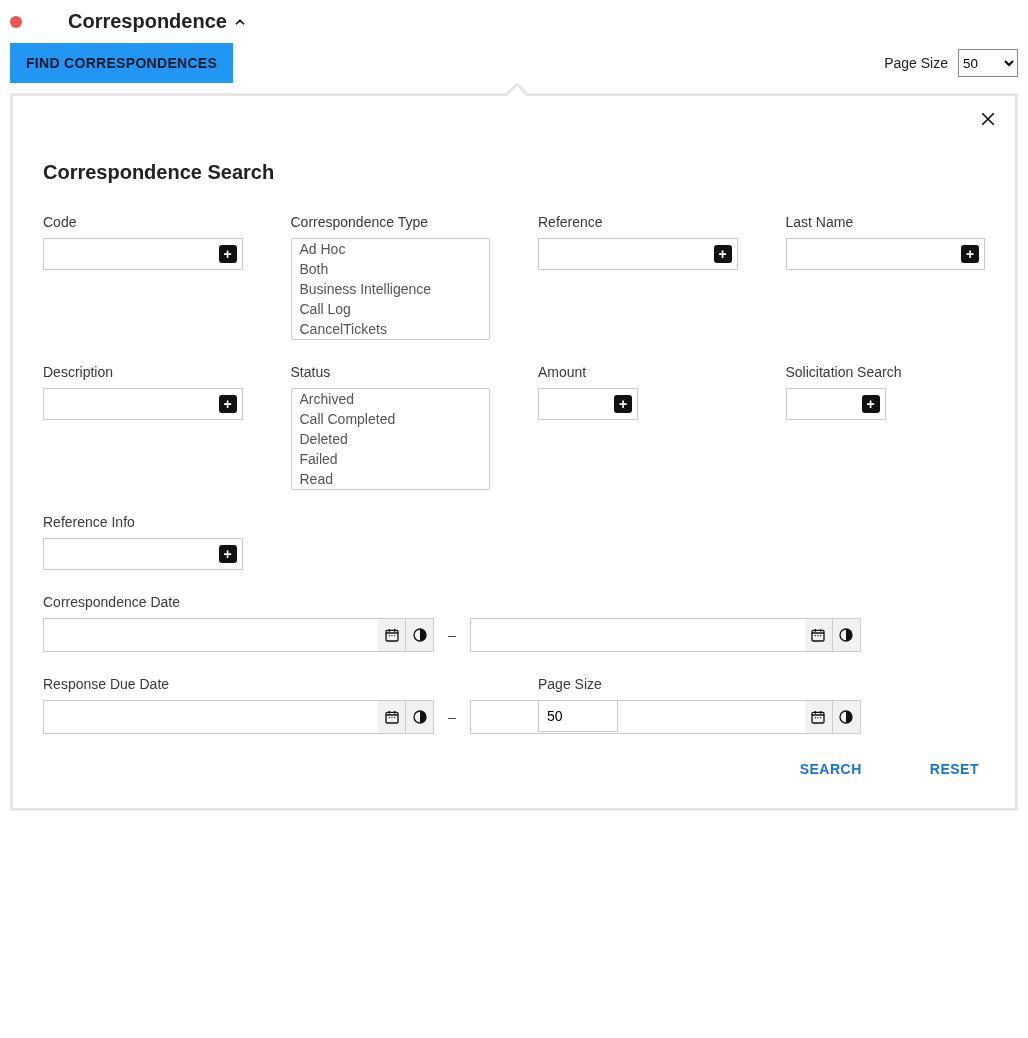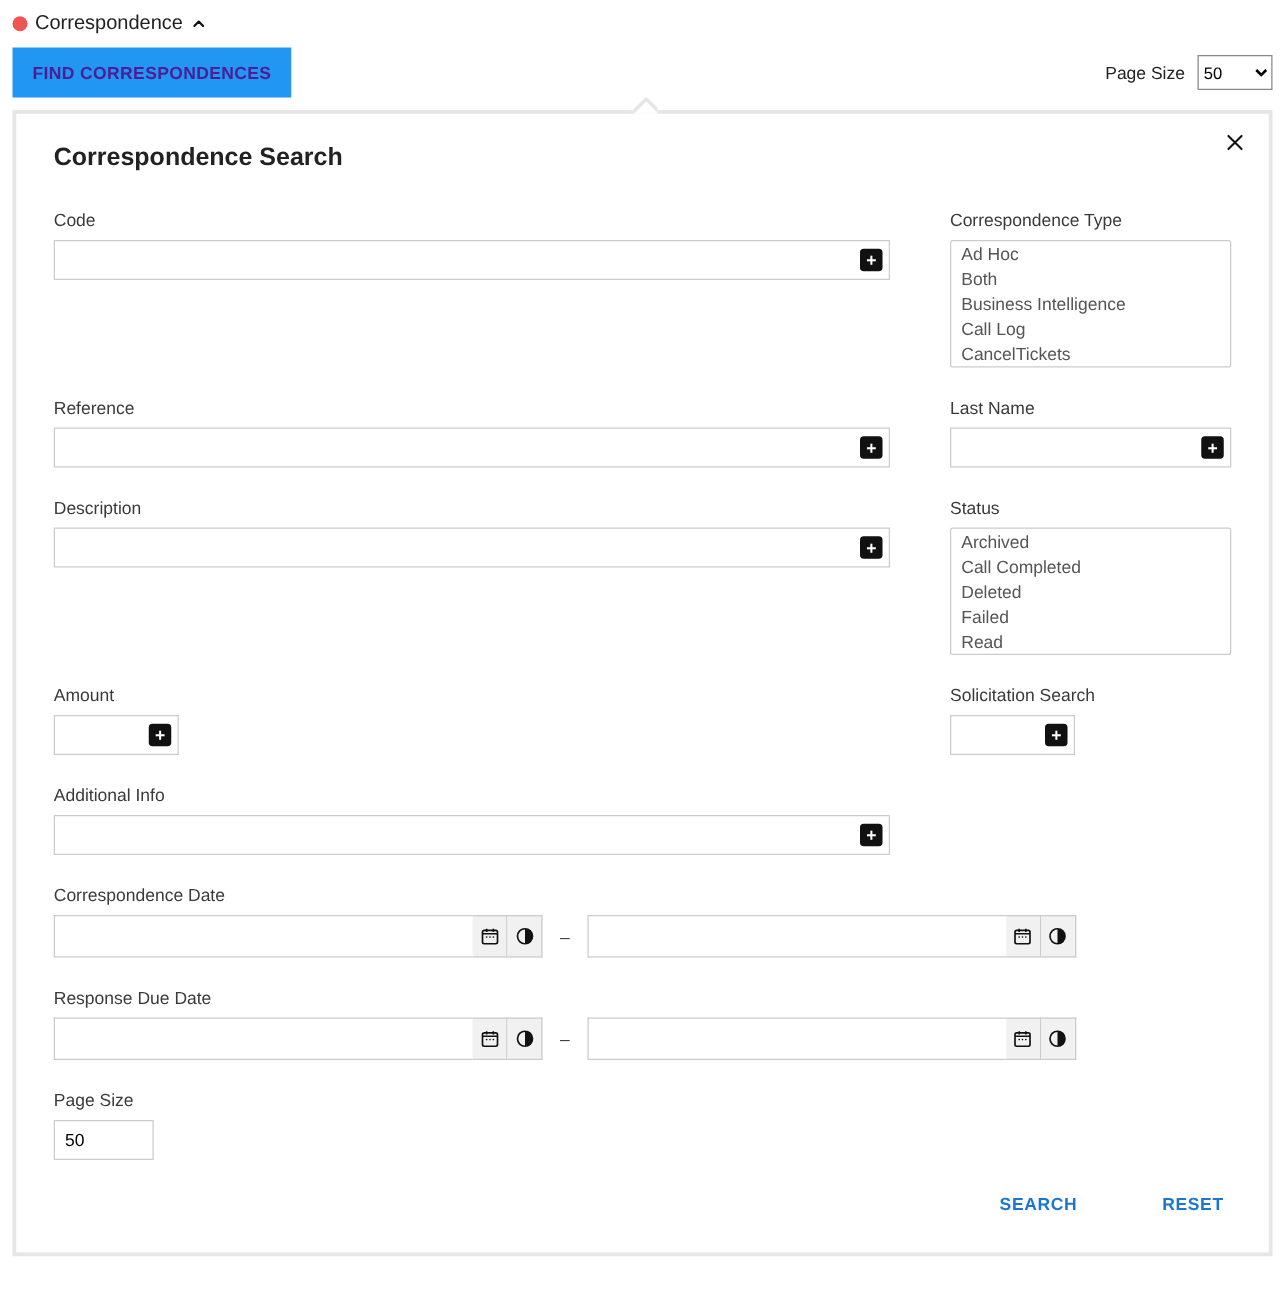--- a/index.html
+++ b/index.html
@@ -15,36 +15,37 @@
     display: flex;
     align-items: center;
     gap: 6px;
     margin-bottom: 10px;
   }
   .dot {
     width: 12px; height: 12px; border-radius: 50%;
     background: #e55;
   }
   .section-title {
-    font-size: 16px;
-    font-weight: 400;
+    font-size: 20px;
+    font-weight: 700;
+    margin-left: 40px;
   }
   .chev {
     font-size: 14px;
     font-weight: 700;
   }
   .toolbar-row {
     display: flex;
     justify-content: space-between;
     align-items: center;
     margin-bottom: 10px;
   }
   .btn-primary {
     background: #2196f3;
-    color: #4c1d95;
+    color: #0f172a;
     border: none;
     padding: 12px 16px;
     font-size: 14px;
     font-weight: 700;
     letter-spacing: .3px;
     cursor: pointer;
   }
   .page-size-group {
     display: flex;
     align-items: center;
@@ -81,24 +82,25 @@
     top: 14px; right: 18px;
     font-size: 22px;
     line-height: 1;
     cursor: pointer;
     user-select: none;
   }
   .panel-title {
     font-size: 20px;
     font-weight: 700;
     margin-bottom: 30px;
+    margin-top: 41px;
   }
   .form-grid {
     display: grid;
-    grid-template-columns: 1fr;
+    grid-template-columns: 1fr 1fr 1fr 1fr;
     column-gap: 48px;
     row-gap: 24px;
   }
   .field-label {
     font-size: 14px;
     color: #3a3a3a;
     margin-bottom: 8px;
     display: block;
   }
   .text-input {
@@ -280,21 +282,21 @@
     </div>
     <div>
       <label class="field-label">Solicitation Search</label>
       <div class="input-wrap" style="width:100px">
         <input class="text-input small" value="" style="">
         <span class="plus-btn">+</span>
       </div>
     </div>
 
     <div>
-      <label class="field-label">Additional Info</label>
+      <label class="field-label">Reference Info</label>
       <div class="input-wrap">
         <input class="text-input" value="" style="">
         <span class="plus-btn">+</span>
       </div>
     </div>
     <div></div>
 
     <div class="span2">
       <label class="field-label">Correspondence Date</label>
       <div class="date-row">

